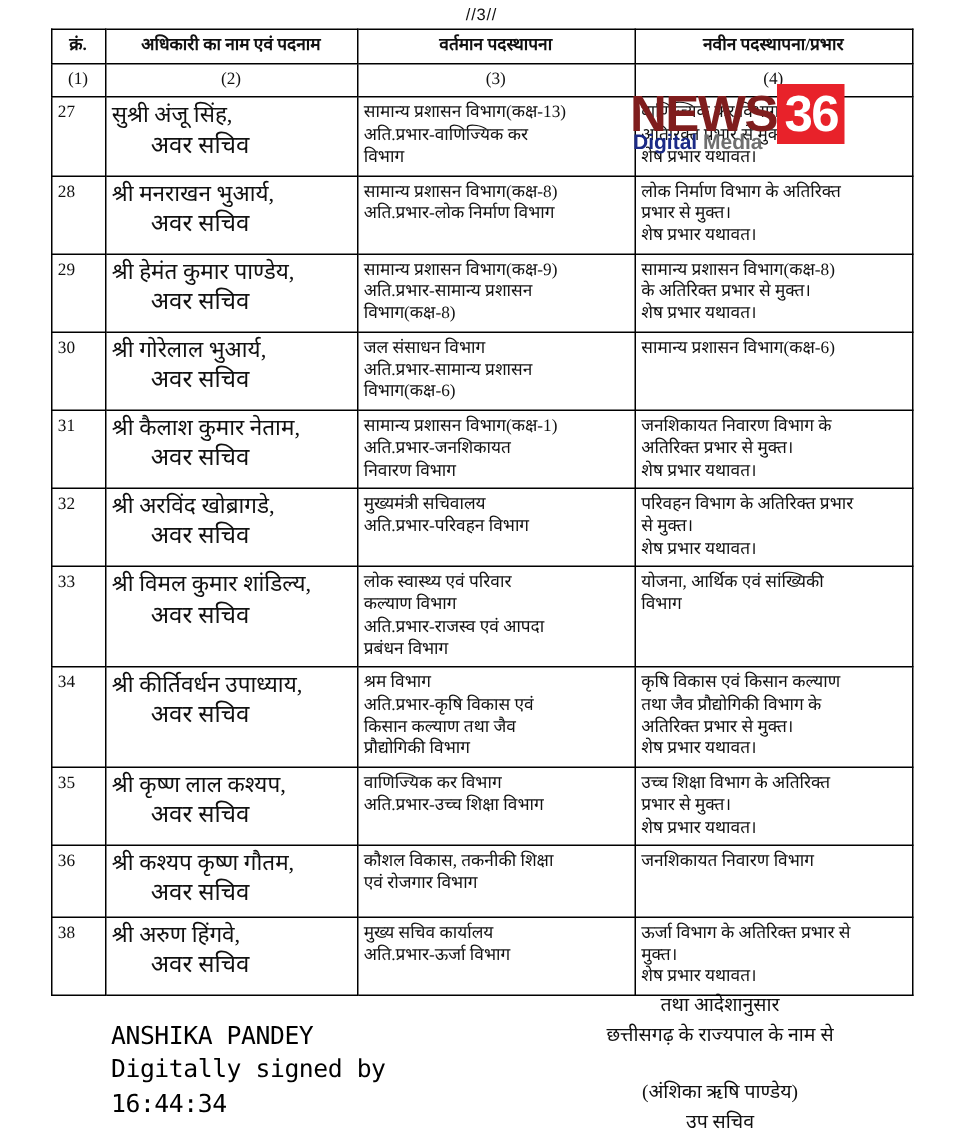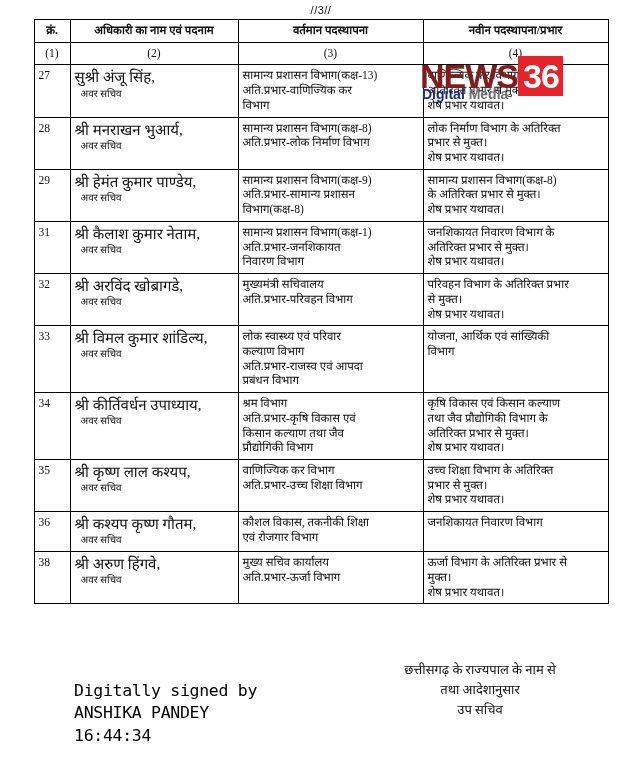--- a/index.html
+++ b/index.html
@@ -59,21 +59,21 @@
     text-align: center;
     font-size: 11.5px;
     padding: 2px 3px;
   }
   td.sn {
     text-align: left;
     vertical-align: middle;
     font-size: 13px;
   }
   .nm-line1 { display: block; font-size: 15px; }
-  .nm-line2 { display: block; font-size: 10px; padding-left: 6px; }
+  .nm-line2 { display: block; font-size: 16px; padding-left: 6px; margin-left: 20px; }
   .cell-line { display: block; }
 
   
   .watermark {
     position: absolute;
     left: 420px;
     top: 56px;
     width: 206px;
     height: 52px;
     pointer-events: none;
@@ -220,20 +220,35 @@
             <span class="cell-line">अति.प्रभार-सामान्य प्रशासन</span>
             <span class="cell-line">विभाग(कक्ष-8)</span>
           </td>
           <td>
             <span class="cell-line">सामान्य प्रशासन विभाग(कक्ष-8)</span>
             <span class="cell-line">के अतिरिक्त प्रभार से मुक्त।</span>
             <span class="cell-line">शेष प्रभार यथावत।</span>
           </td>
         </tr>
         <tr>
+          <td class="sn">30</td>
+          <td>
+            <span class="nm-line1">श्री गोरेलाल भुआर्य,</span>
+            <span class="nm-line2">अवर सचिव</span>
+          </td>
+          <td>
+            <span class="cell-line">जल संसाधन विभाग</span>
+            <span class="cell-line">अति.प्रभार-सामान्य प्रशासन</span>
+            <span class="cell-line">विभाग(कक्ष-6)</span>
+          </td>
+          <td>
+            <span class="cell-line">सामान्य प्रशासन विभाग(कक्ष-6)</span>
+          </td>
+        </tr>
+        <tr>
           <td class="sn">31</td>
           <td>
             <span class="nm-line1">श्री कैलाश कुमार नेताम,</span>
             <span class="nm-line2">अवर सचिव</span>
           </td>
           <td>
             <span class="cell-line">सामान्य प्रशासन विभाग(कक्ष-1)</span>
             <span class="cell-line">अति.प्रभार-जनशिकायत</span>
             <span class="cell-line">निवारण विभाग</span>
           </td>
@@ -339,24 +354,25 @@
             <span class="cell-line">ऊर्जा विभाग के अतिरिक्त प्रभार से</span>
             <span class="cell-line">मुक्त।</span>
             <span class="cell-line">शेष प्रभार यथावत।</span>
           </td>
         </tr>
       </tbody>
   </table>
 
   <div class="footer">
     <div class="sign-block">
+      <div>ANSHIKA PANDEY</div>
       <div>Digitally signed by</div>
-      <div>ANSHIKA PANDEY</div>
       <div>16:44:34</div>
     </div>
     <div class="right-block">
+      <span class="l-auth">तथा आदेशानुसार</span>
       <span class="l-auth">छत्तीसगढ़ के राज्यपाल के नाम से</span>
-      <span class="l-auth">तथा आदेशानुसार</span>
+      <span class="l-name">(अंशिका ऋषि पाण्डेय)</span>
       <span class="l-desig">उप सचिव</span>
     </div>
   </div>
 
 </div>
 
 </body></html>

